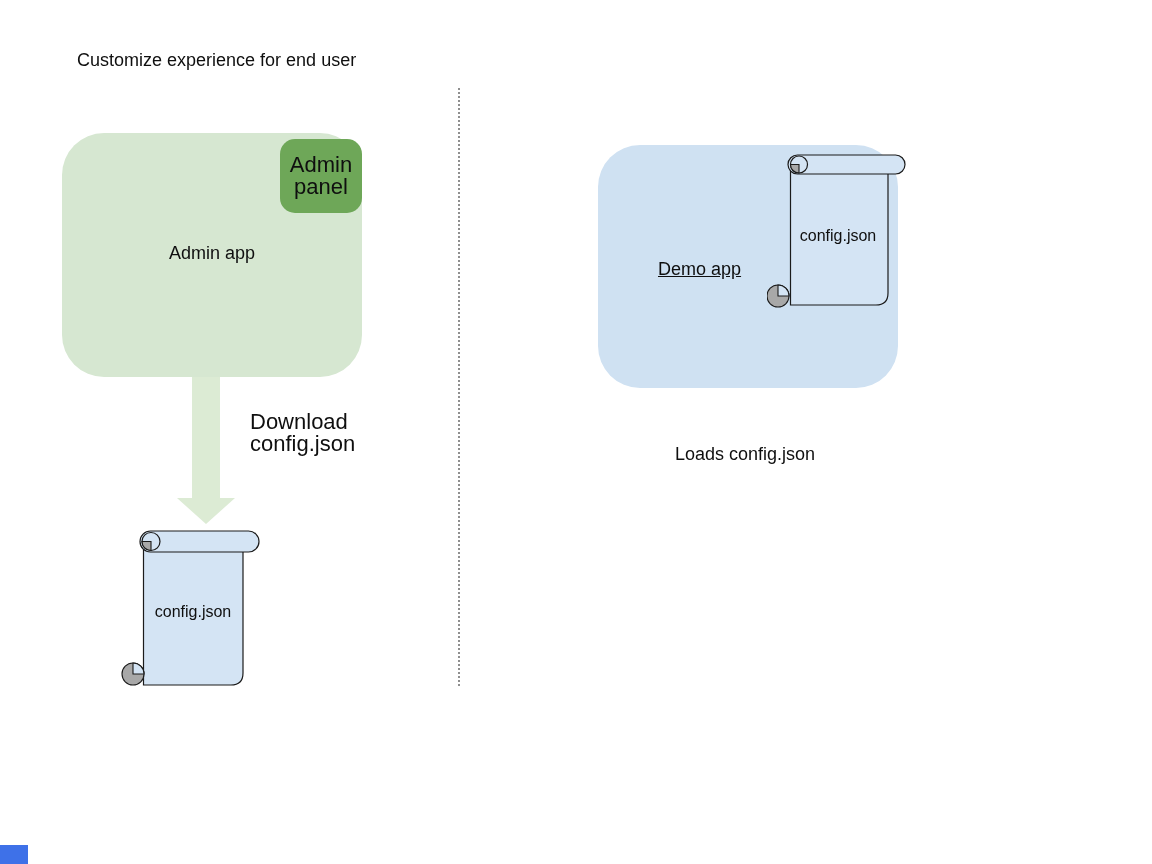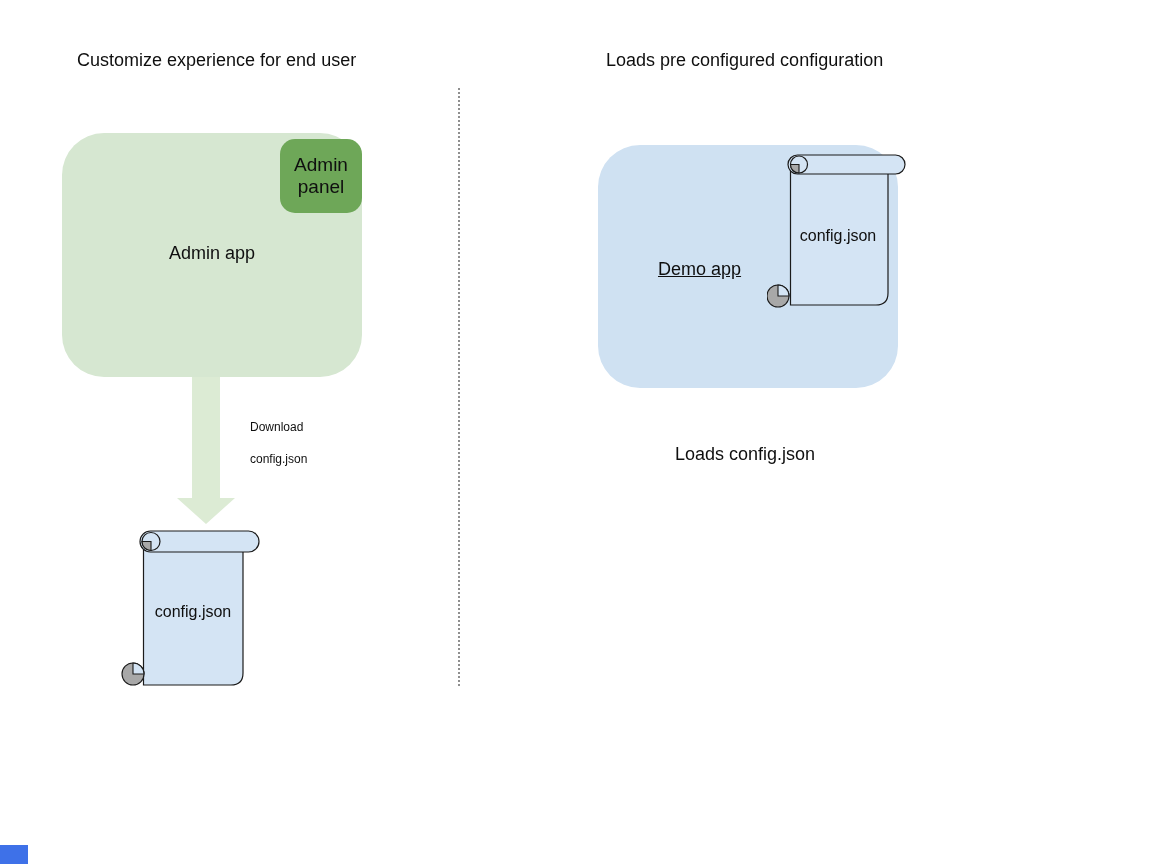--- a/index.html
+++ b/index.html
@@ -13,50 +13,49 @@
   .admin-app{
     left:62px;top:133px;width:300px;height:244px;
     background:var(--admin-app-fill,#d6e7d1);
     display:flex;align-items:center;justify-content:center;
   }
   .admin-app-label{font-size:18px;position:relative;top:-2px;}
   .admin-panel{
     left:280px;top:139px;width:82px;height:74px;border-radius:15px;
     background:var(--admin-panel-fill,#6ea758);
     display:flex;align-items:center;justify-content:center;text-align:center;
-    font-size:19px;line-height:22px;
+    font-size:22px;line-height:22px;
   }
   .demo-app{
     left:598px;top:145px;width:300px;height:243px;
     background:var(--demo-app-fill,#cfe1f2);
   }
   .demo-app-label{left:658px;top:259px;font-size:18px;white-space:nowrap;text-decoration:underline;}
   .arrow-svg{left:176px;top:377px;}
-  .download-label{left:250px;top:411px;font-size:12px;line-height:32px;white-space:pre-line;}
+  .download-label{left:250px;top:411px;font-size:22px;line-height:22px;white-space:pre-line;}
   .scroll-label{font-size:16px;text-align:center;white-space:nowrap;}
   .scroll-label.left{left:144px;top:603px;width:98px;}
   .scroll-label.right{left:789px;top:227px;width:98px;}
   .caption{left:627px;top:444px;font-size:18px;white-space:nowrap;margin-left:48px;}
   .divider{
     left:458px;top:88px;height:598px;width:0;
     border-left:2px dotted var(--divider-color,#8f8f8f);
   }
   .corner-square{left:0;top:845px;width:28px;height:19px;background:var(--corner-square-fill,#3e71e8);}
   .scroll-shape{fill:var(--scroll-fill,#d4e4f4);stroke:var(--scroll-stroke,#1b1b1b);stroke-width:1.2;}
   .scroll-shade{fill:var(--scroll-roll-shade,#a8a8a8);stroke:var(--scroll-stroke,#1b1b1b);stroke-width:1.1;}
   .scroll-wedge{fill:var(--scroll-fill,#d4e4f4);stroke:var(--scroll-stroke,#1b1b1b);stroke-width:1.1;}
   .arrow-shape{fill:var(--arrow-fill,#dcebd4);}
 </style>
 </head>
 <body>
 
 <div class="stage">
 
   <div class="abs col-title" style="left:77px;top:50px;">Customize experience for end user</div>
-  <div class="abs col-title" style="left:606px;top:50px;">Loads pre configured configuration</div>
 
   <div class="abs divider"></div>
 
   <div class="abs app-box admin-app">
     <span class="admin-app-label">Admin app</span>
   </div>
   <div class="abs admin-panel">
     <span>Admin panel</span>
   </div>
 

